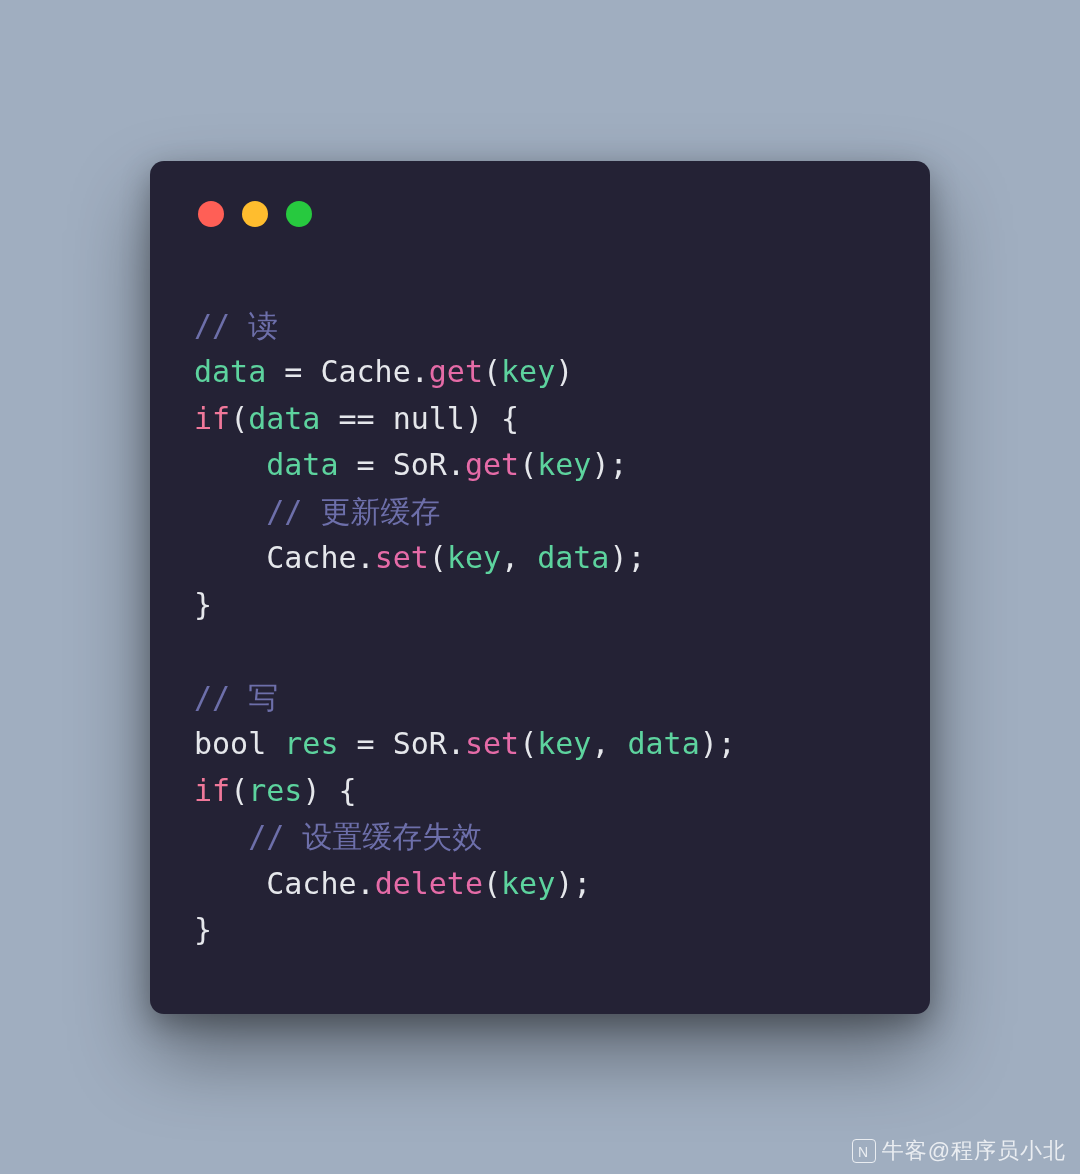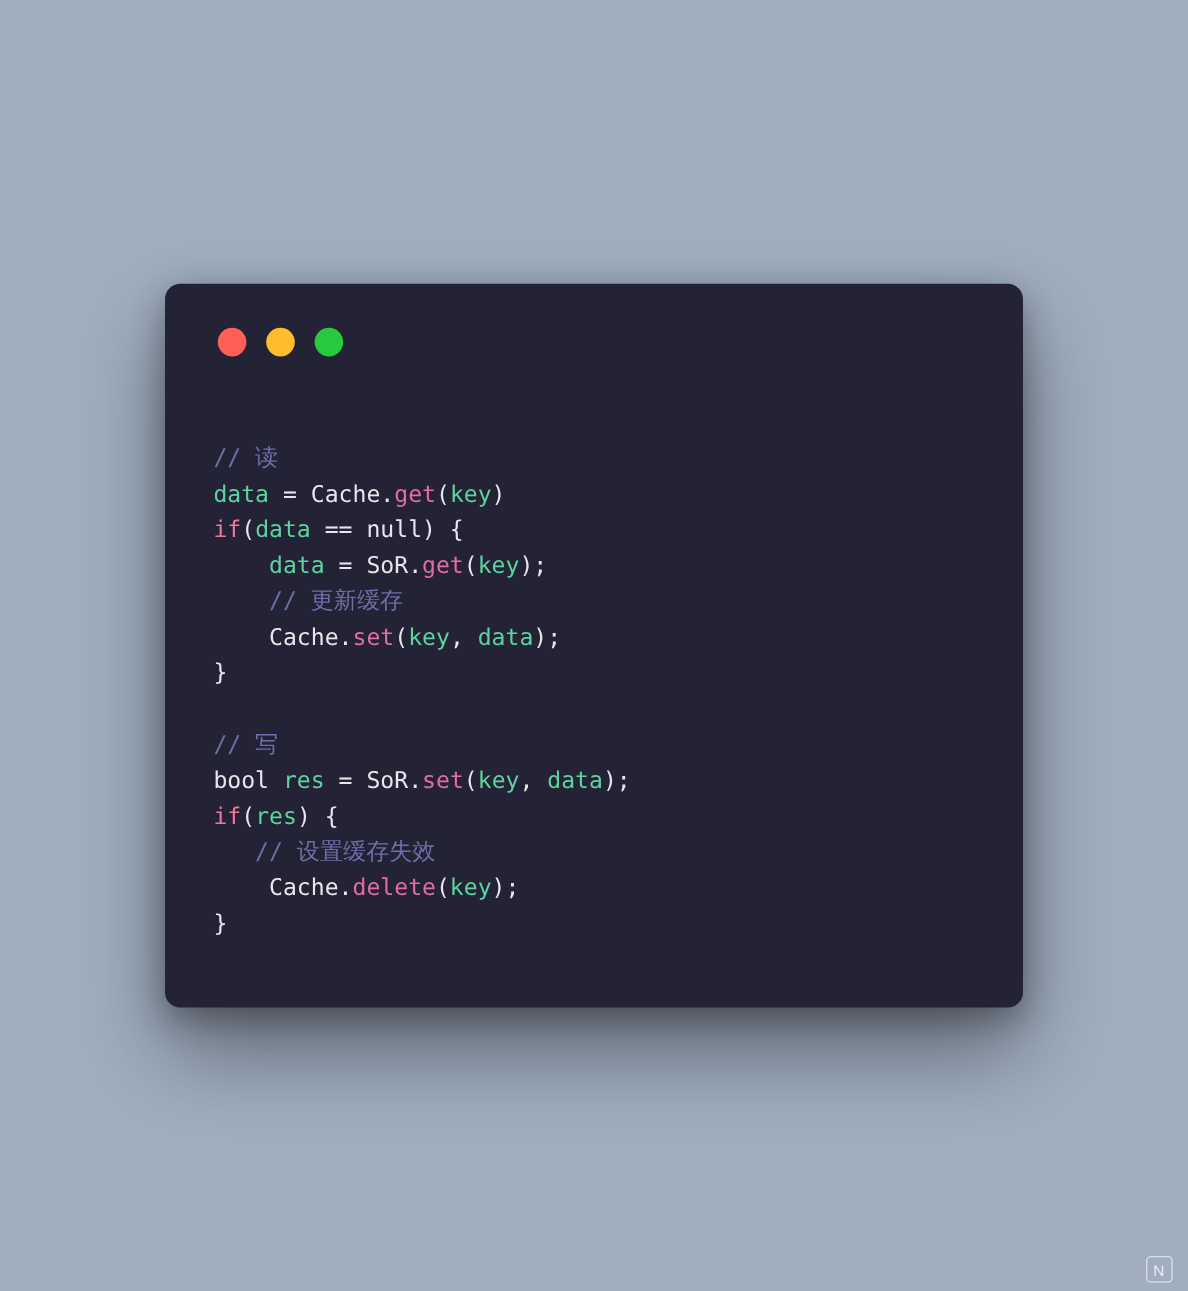--- a/index.html
+++ b/index.html
@@ -29,21 +29,21 @@
   }
   .dot {
     width: 26px;
     height: 26px;
     border-radius: 50%;
   }
   .dot.red { background: #ff5f56; }
   .dot.yellow { background: #ffbd2e; }
   .dot.green { background: #27c93f; }
   pre.code {
-    font-size: 21px;
+    font-size: 30px;
     line-height: 1.55;
     font-family: "SF Mono", "Menlo", "Consolas", monospace;
     white-space: pre;
     color: #e5e7eb;
   }
   .c-comment { color: #6d6faa; }
   .c-var     { color: #5dd39e; }
   .c-op      { color: #e5e7eb; }
   .c-class   { color: #e5e7eb; }
   .c-dot     { color: #e5e7eb; }
@@ -98,13 +98,14 @@
 <span class="c-comment">// 写</span>
 <span class="c-type">bool</span><span> </span><span class="c-var">res</span><span class="c-op"> = </span><span class="c-class">SoR</span><span class="c-dot">.</span><span class="c-method">set</span><span class="c-paren">(</span><span class="c-var">key</span><span class="c-punct">, </span><span class="c-var">data</span><span class="c-punct">);</span>
 <span class="c-keyword">if</span><span class="c-paren">(</span><span class="c-var">res</span><span class="c-punct">) {</span>
 <span class="c-comment">   // 设置缓存失效</span>
 <span class="c-class">    Cache</span><span class="c-dot">.</span><span class="c-method">delete</span><span class="c-paren">(</span><span class="c-var">key</span><span class="c-punct">);</span>
 <span class="c-punct">}</span></pre>
 </div>
 
 <div class="watermark">
   <span class="wm-icon">N</span>
+  <span>牛客@程序员小北</span>
 </div>
 
 </body></html>

